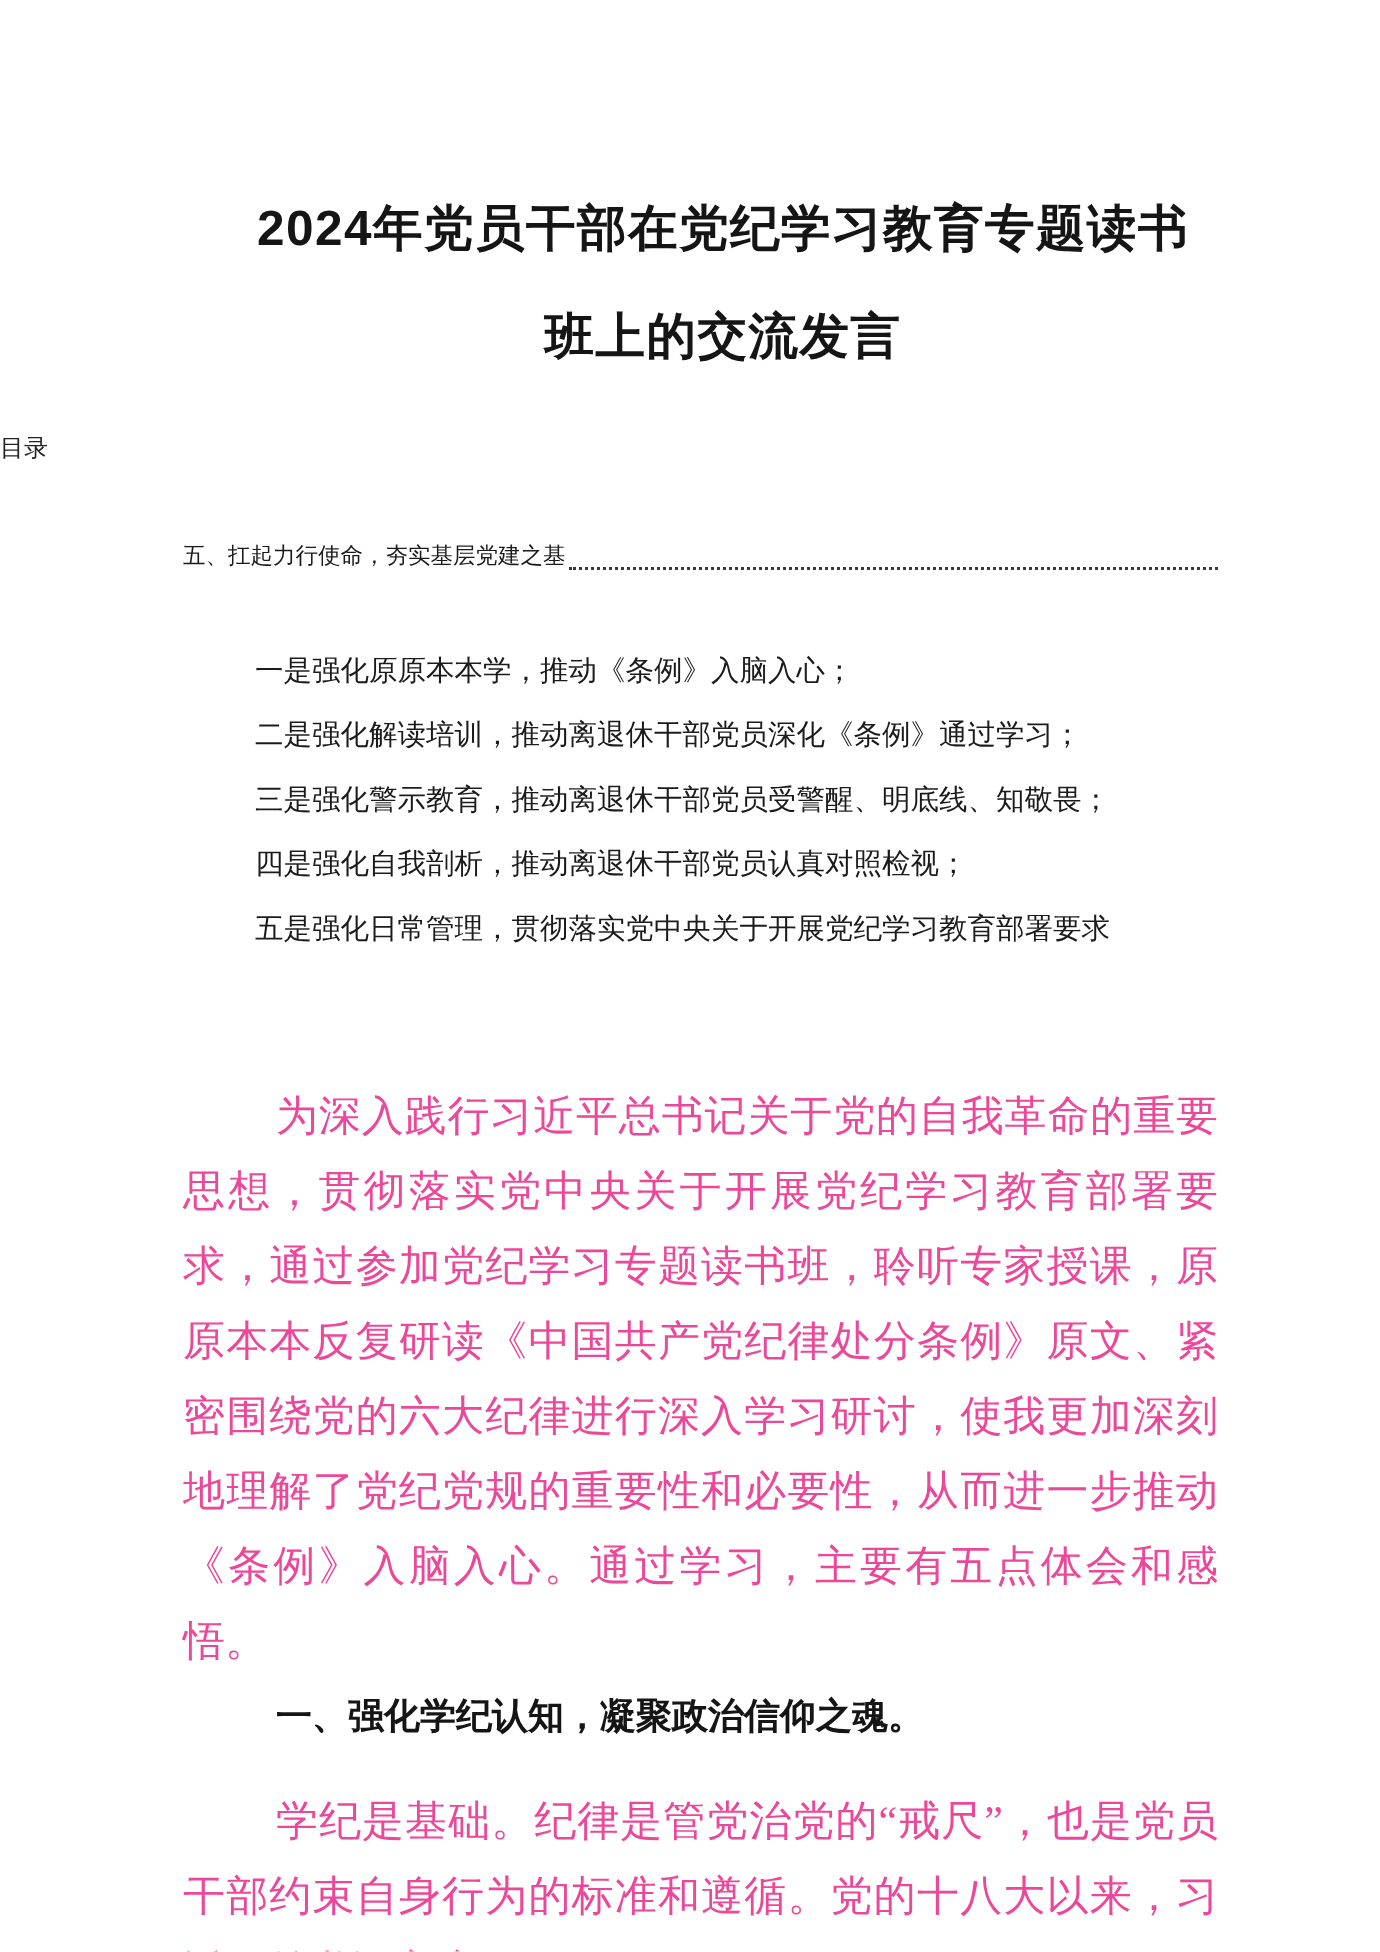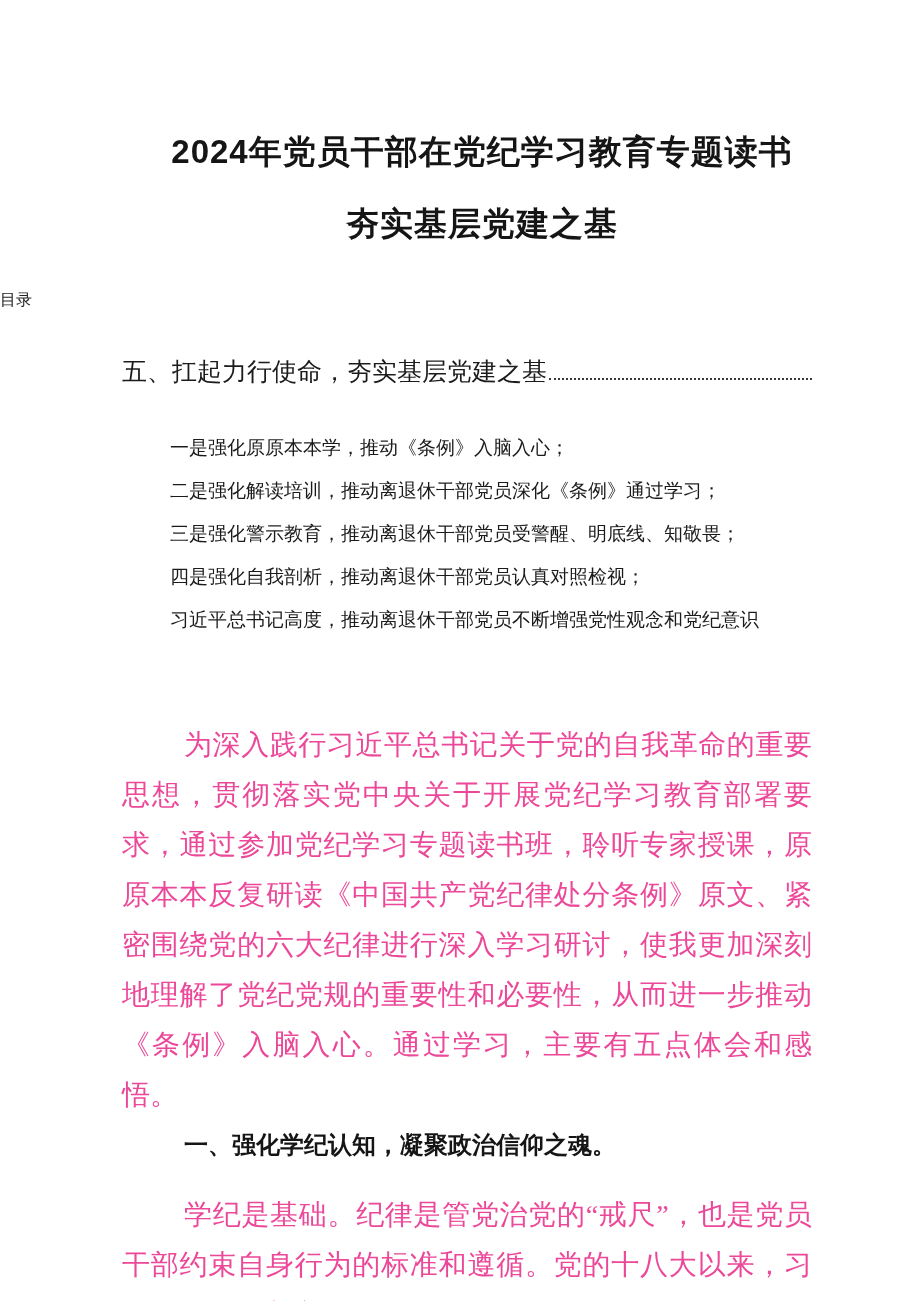--- a/index.html
+++ b/index.html
@@ -42,21 +42,21 @@
     width: 920px;
     font-family: "Liberation Serif", "DejaVu Serif", serif;
     font-size: 16px;
     line-height: 19px;
     color: #222;
   }
   .toc-entry-row {
     margin-top: 49px;
     display: flex;
     align-items: flex-end;
-    font-size: 25px;
+    font-size: 15px;
     line-height: 26px;
     color: #1b1b1b;
     white-space: nowrap;
   }
   .toc-entry-row .leader {
     flex: 1 1 auto;
     border-bottom: 2px dotted #3a3a3a;
     margin: 0 0 4px 2px;
     height: 1px;
     min-width: 30px;
@@ -93,38 +93,38 @@
   }
   .para2 { margin-top: 18px; }
 </style>
 </head>
 <body>
 
 <div class="page">
 
   <div class="doc-title">
     <div class="line1">2024年党员干部在党纪学习教育专题读书</div>
-    <div class="line2">夯实基层党建之基</div>
+    <div class="line2">班上的交流发言</div>
   </div>
 
   <div class="toc-heading">目录</div>
 
   <div class="content">
 
     <div class="toc-entry-row">
       <span>五、扛起力行使命，夯实基层党建之基</span>
       <span class="leader"></span>
     </div>
 
     <div class="toc-items">
       <div class="toc-item">一是强化原原本本学，推动《条例》入脑入心；</div>
       <div class="toc-item">二是强化解读培训，推动离退休干部党员深化《条例》通过学习；</div>
       <div class="toc-item">三是强化警示教育，推动离退休干部党员受警醒、明底线、知敬畏；</div>
       <div class="toc-item">四是强化自我剖析，推动离退休干部党员认真对照检视；</div>
-      <div class="toc-item">习近平总书记高度，推动离退休干部党员不断增强党性观念和党纪意识</div>
+      <div class="toc-item">五是强化日常管理，贯彻落实党中央关于开展党纪学习教育部署要求</div>
     </div>
 
     <div class="para para1">为深入践行习近平总书记关于党的自我革命的重要思想，贯彻落实党中央关于开展党纪学习教育部署要求，通过参加党纪学习专题读书班，聆听专家授课，原原本本反复研读《中国共产党纪律处分条例》原文、紧密围绕党的六大纪律进行深入学习研讨，使我更加深刻地理解了党纪党规的重要性和必要性，从而进一步推动《条例》入脑入心。通过学习，主要有五点体会和感悟。</div>
 
     <div class="section-heading">一、强化学纪认知，凝聚政治信仰之魂。</div>
 
     <div class="para para2">学纪是基础。纪律是管党治党的“戒尺”，也是党员干部约束自身行为的标准和遵循。党的十八大以来，习近平总书记高度</div>
 
   </div>
 

